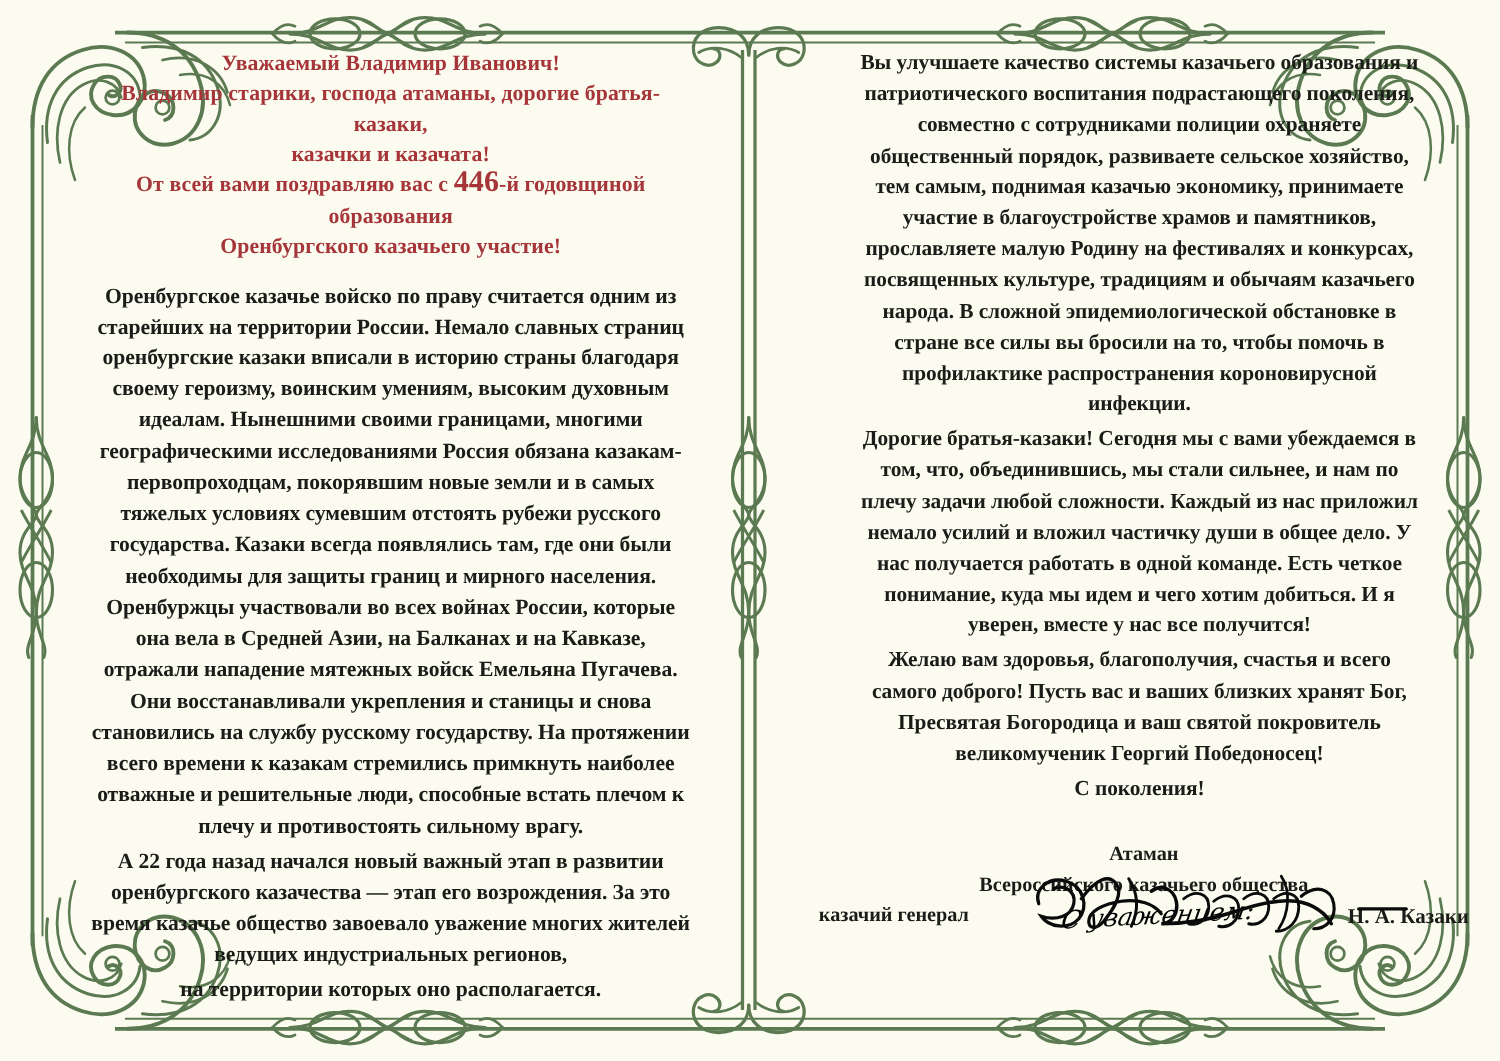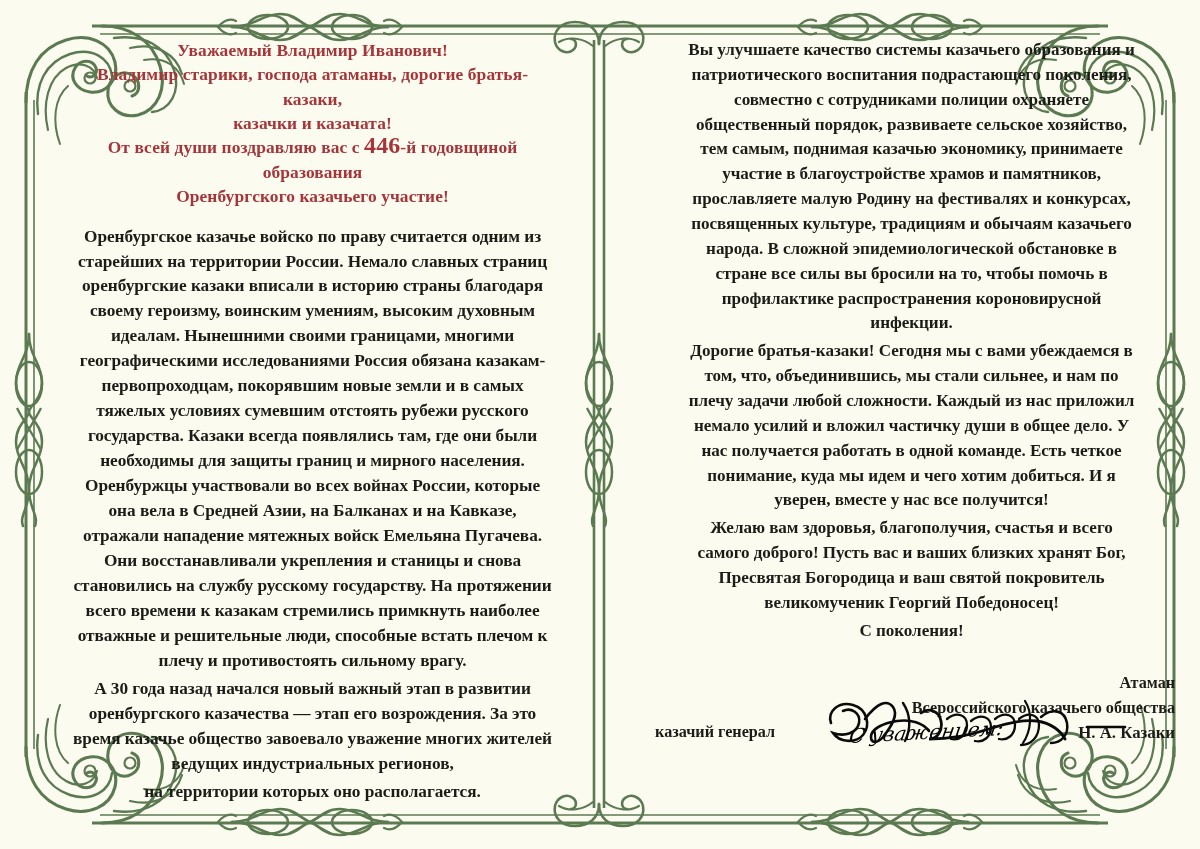--- a/index.html
+++ b/index.html
@@ -56,21 +56,21 @@
     position:absolute;
     left:38px;
     bottom:78px;
     width:520px;
     color:#1b1b18;
   }
   .sign-line{
     font-size:16.2px;
     line-height:1.50;
     font-weight:600;
-    text-align:right;
+    text-align:center;
     white-space:nowrap;
   }
   .sign-row{
     position:relative;
     display:flex;
     align-items:center;
     justify-content:space-between;
   }
   .sign-role{font-size:16.2px;font-weight:600;line-height:1.5;}
   .hand{
@@ -214,26 +214,26 @@
   </div>
 
   <div class="columns">
 
     <div class="col col-left">
 
       <div class="heading">
         <div>Уважаемый Владимир Иванович!</div>
         <div>Владимир старики, господа атаманы, дорогие братья-казаки,</div>
         <div>казачки и казачата!</div>
-        <div><span>От всей души поздравляю вас с </span><span class="big">446</span><span>-й годовщиной образования</span></div>
+        <div><span>От всей вами поздравляю вас с </span><span class="big">446</span><span>-й годовщиной образования</span></div>
         <div>Оренбургского казачьего участие!</div>
       </div>
 
       <p class="para just">Оренбургское казачье войско по праву считается одним из старейших на территории России. Немало славных страниц оренбургские казаки вписали в историю страны благодаря своему героизму, воинским умениям, высоким духовным идеалам. Нынешними своими границами, многими географическими исследованиями Россия обязана казакам-первопроходцам, покорявшим новые земли и в самых тяжелых условиях сумевшим отстоять рубежи русского государства. Казаки всегда появлялись там, где они были необходимы для защиты границ и мирного населения. Оренбуржцы участвовали во всех войнах России, которые она вела в Средней Азии, на Балканах и на Кавказе, отражали нападение мятежных войск Емельяна Пугачева. Они восстанавливали укрепления и станицы и снова становились на службу русскому государству. На протяжении всего времени к казакам стремились примкнуть наиболее отважные и решительные люди, способные встать плечом к плечу и противостоять сильному врагу.</p>
-      <p class="para just">А 30 года назад начался новый важный этап в развитии оренбургского казачества — этап его возрождения. За это время казачье общество завоевало уважение многих жителей ведущих индустриальных регионов,</p>
+      <p class="para just">А 22 года назад начался новый важный этап в развитии оренбургского казачества — этап его возрождения. За это время казачье общество завоевало уважение многих жителей ведущих индустриальных регионов,</p>
       <p class="para">на территории которых оно располагается.</p>
     </div>
 
     <div class="col col-right">
 
       <p class="para just">Вы улучшаете качество системы казачьего образования и патриотического воспитания подрастающего поколения, совместно с сотрудниками полиции охраняете общественный порядок, развиваете сельское хозяйство, тем самым, поднимая казачью экономику, принимаете участие в благоустройстве храмов и памятников, прославляете малую Родину на фестивалях и конкурсах, посвященных культуре, традициям и обычаям казачьего народа. В сложной эпидемиологической обстановке в стране все силы вы бросили на то, чтобы помочь в профилактике распространения короновирусной инфекции.</p>
       <p class="para just">Дорогие братья-казаки! Сегодня мы с вами убеждаемся в том, что, объединившись, мы стали сильнее, и нам по плечу задачи любой сложности. Каждый из нас приложил немало усилий и вложил частичку души в общее дело. У нас получается работать в одной команде. Есть четкое понимание, куда мы идем и чего хотим добиться. И я уверен, вместе у нас все получится!</p>
       <p class="para just">Желаю вам здоровья, благополучия, счастья и всего самого доброго! Пусть вас и ваших близких хранят Бог, Пресвятая Богородица и ваш святой покровитель великомученик Георгий Победоносец!</p>
       <p class="para">С поколения!</p>
 

